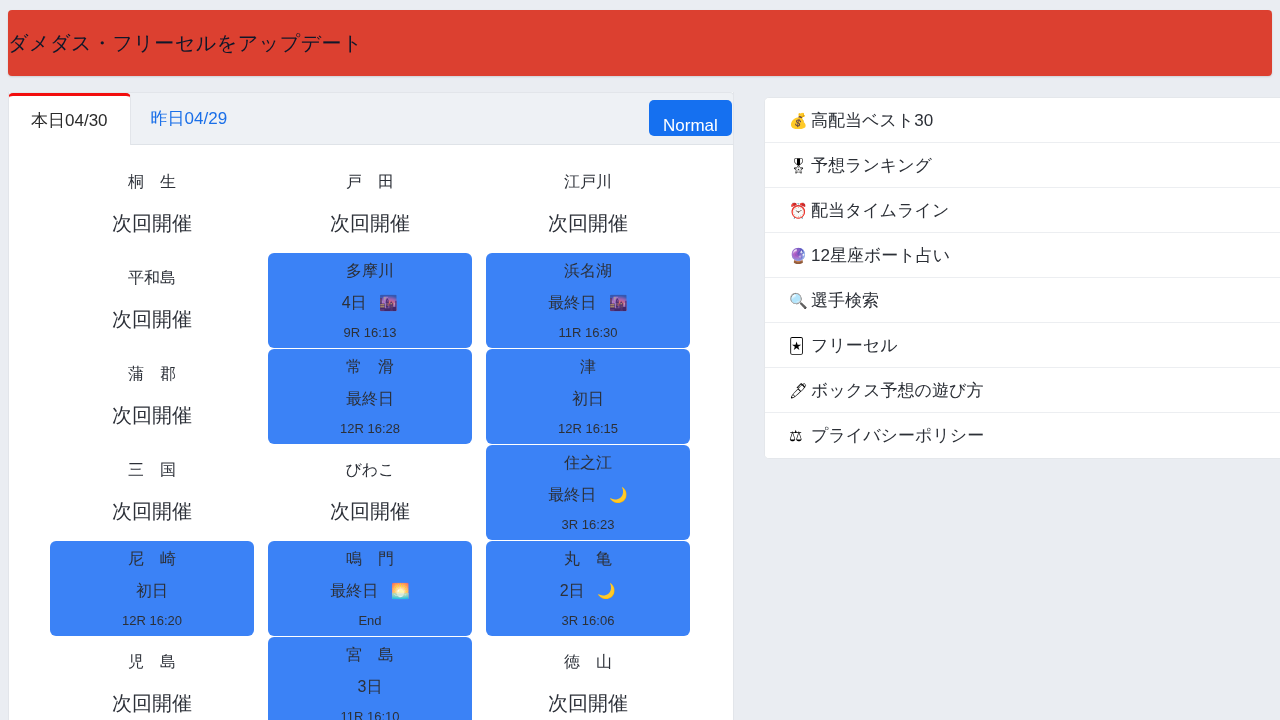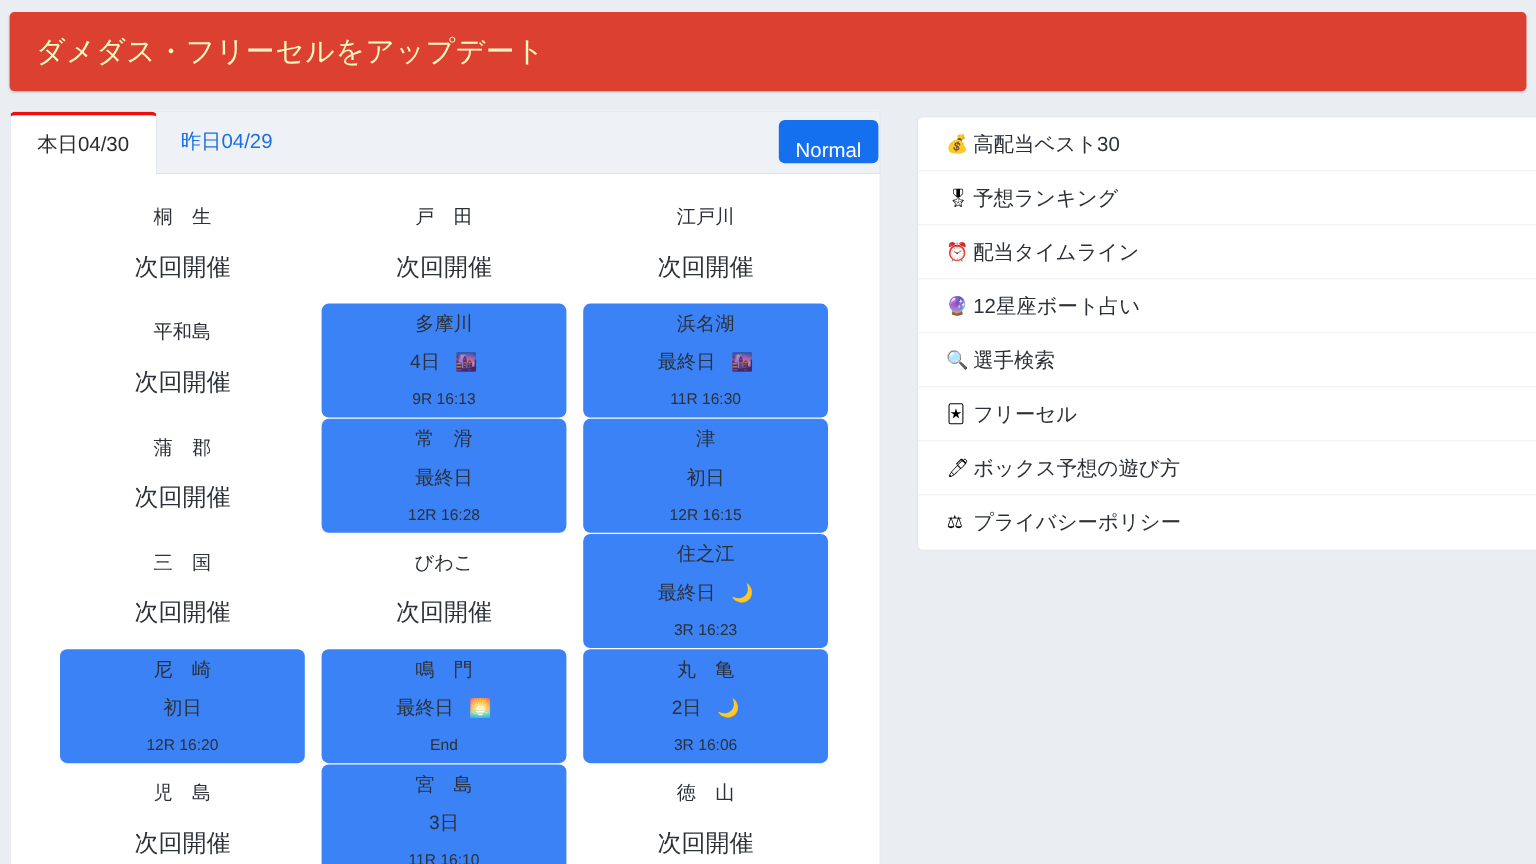--- a/index.html
+++ b/index.html
@@ -15,24 +15,23 @@
     position: absolute;
     left: 8px; top: 10px;
     width: 1264px; height: 66px;
     background: #dc4030;
     border-radius: 4px;
     display: flex;
     align-items: center;
     box-shadow: 0 1px 2px rgba(0,0,0,0.12);
   }
   .banner-text {
-    color: #fef9c3;
-    font-size: 24px;
+    color: #0f172a;
+    font-size: 20px;
     letter-spacing: 0.5px;
-    margin-left: 22px;
     white-space: nowrap;
   }
 
   
   .left-panel {
     position: absolute;
     left: 8px; top: 92px;
     width: 726px; height: 640px;
     background: #ffffff;
     border: 1px solid #e2e5ea;
@@ -43,21 +42,21 @@
   
   .tabbar {
     position: absolute;
     left: 8px; top: 92px;
     width: 726px; height: 53px;
     background: #eef1f5;
     border: 1px solid #e2e5ea;
     border-bottom: 1px solid #dfe3e8;
     border-radius: 4px 4px 0 0;
     display: flex;
-    align-items: center;
+    align-items: flex-start;
   }
   .tab {
     height: 52px;
     padding: 0 20px;
     display: flex;
     align-items: center;
     justify-content: center;
     font-size: 17px;
     cursor: pointer;
     white-space: nowrap;

